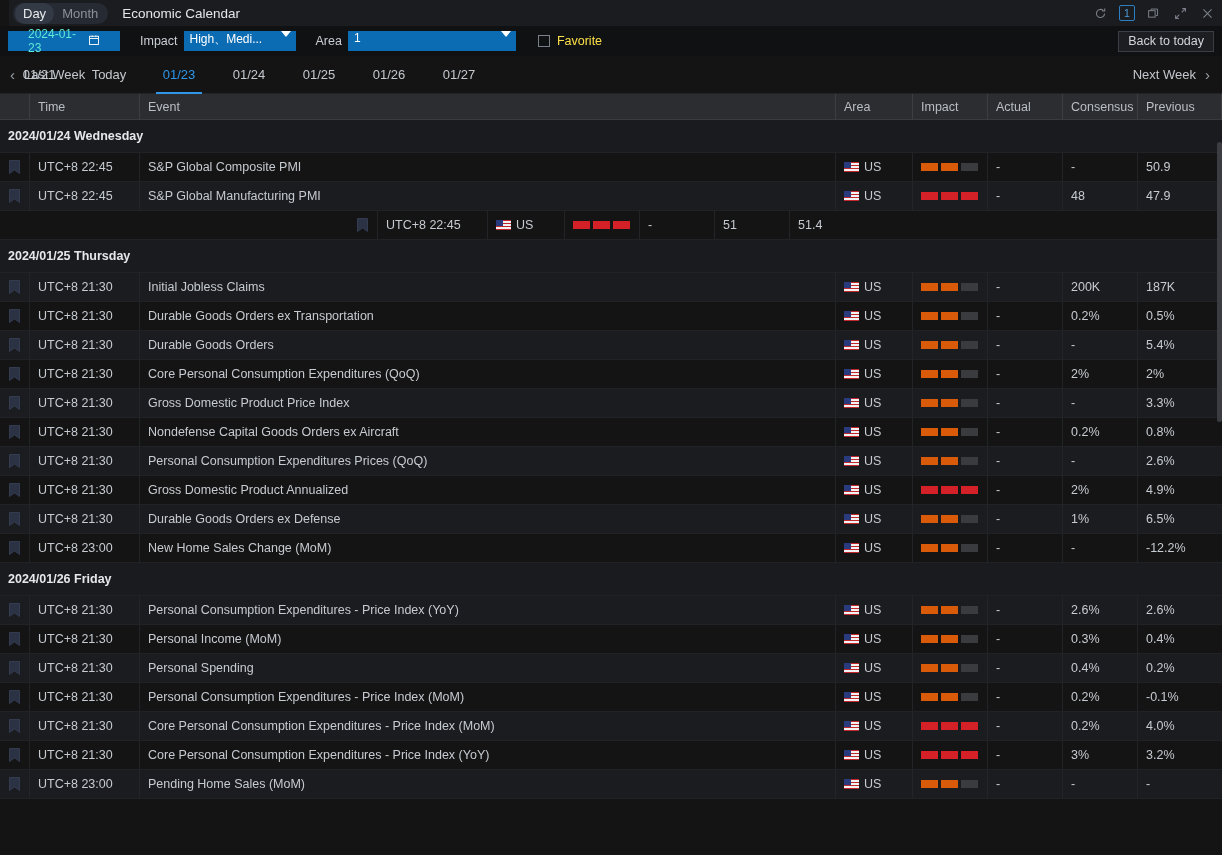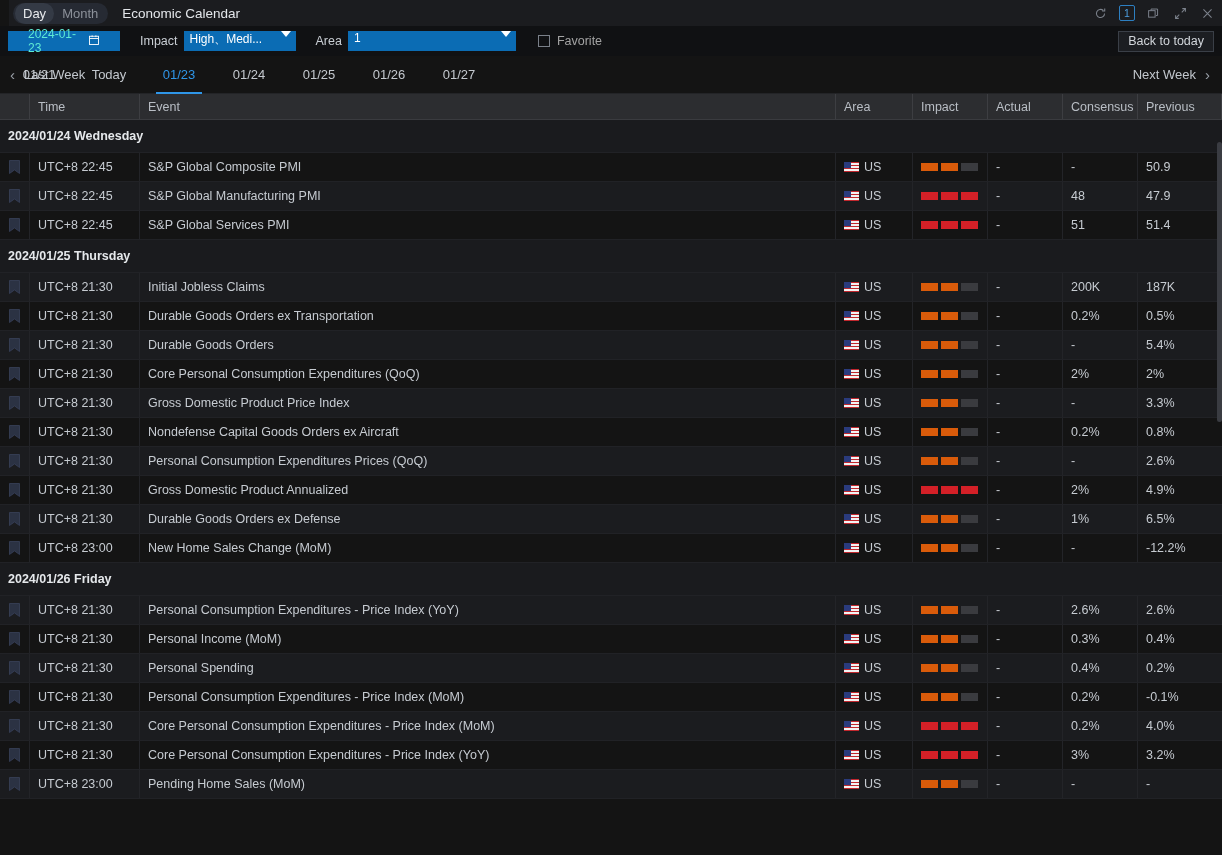--- a/index.html
+++ b/index.html
@@ -109,21 +109,21 @@
   }
   .fav {
     display: flex; align-items: center; gap: 7px;
     margin-left: 22px; cursor: pointer;
   }
   .chk {
     width: 12px; height: 12px;
     border: 1px solid #7a8089;
     background: transparent;
   }
-  .fav span { font-size: 12.5px; color: #a3a3a3; }
+  .fav span { font-size: 12.5px; color: #fde047; }
   .backtoday {
     position: absolute; right: 8px;
     border: 1px solid #3a3f47;
     background: #1c1e22;
     color: #d2d6db;
     font-size: 12.5px;
     height: 21px;
     line-height: 19px;
     padding: 0 9px;
     cursor: pointer;
@@ -418,21 +418,20 @@
       <div class="td c-cons"><span>48</span></div>
       <div class="td c-prev last"><span>47.9</span></div>
     </div>
     <div class="row">
       <div class="td c-mark">
         <svg class="bookmark" viewBox="0 0 11 14">
           <path d="M0.5 0.5h10v13l-5-3.6-5 3.6z" fill="#2b3243" stroke="#39415a" stroke-width="0.8"></path>
         </svg>
       </div>
       <div class="td c-time"><span>UTC+8 22:45</span></div>
-      <div class="td c-event"><span>S&amp;P Global Services PMI</span></div>
       <div class="td c-area">
         <span class="flagwrap">
           <span class="flag"></span>
           <span>US</span>
         </span>
       </div>
       <div class="td c-impact">
         <span class="impactbars">
           <span class="ib on-high"></span>
           <span class="ib on-high"></span>

